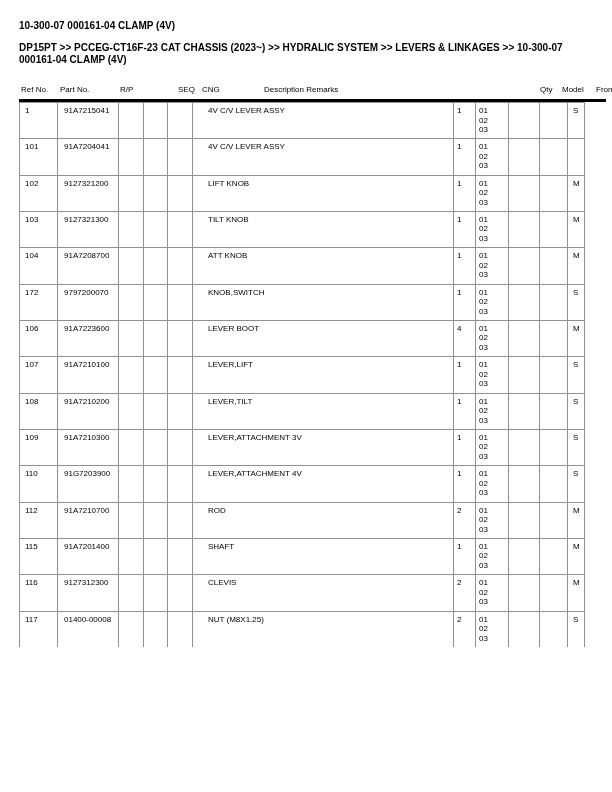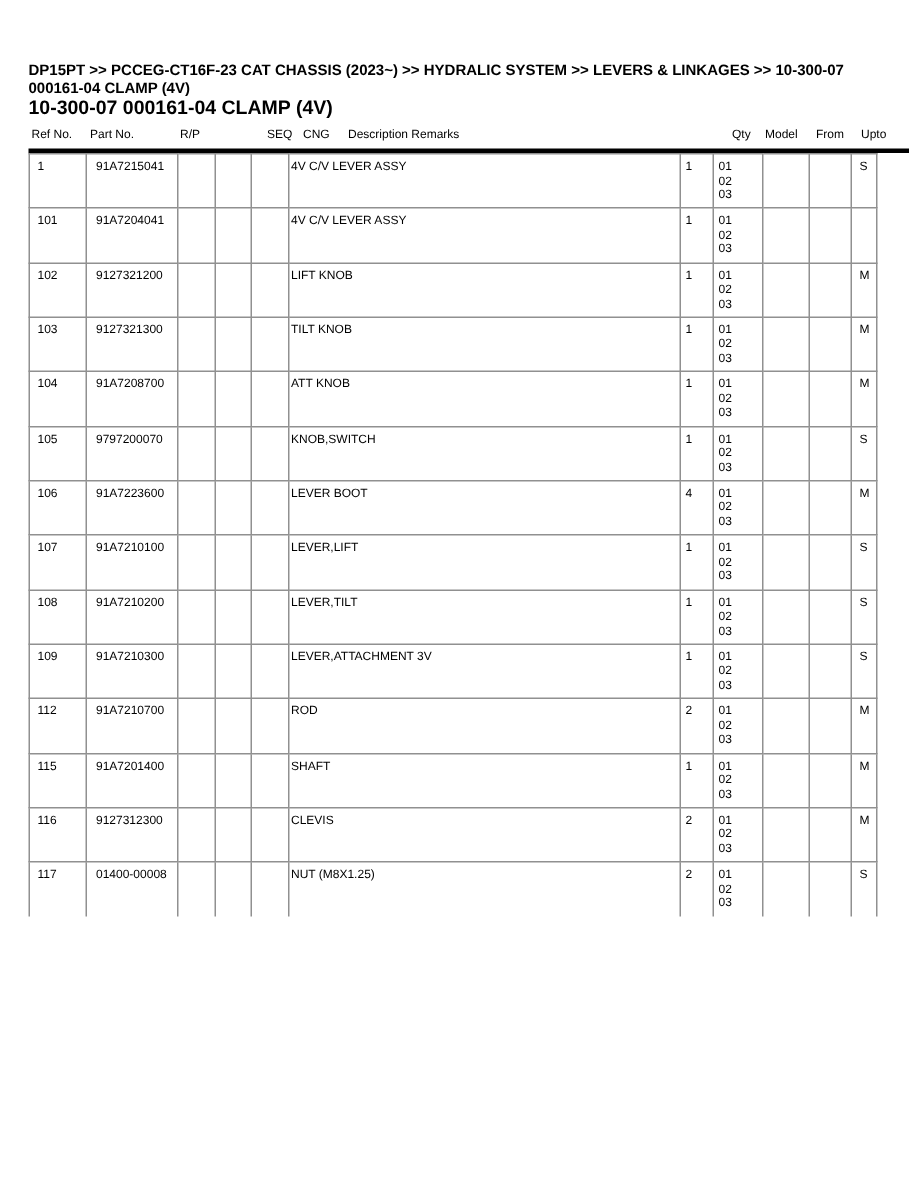--- a/index.html
+++ b/index.html
@@ -6,40 +6,39 @@
   body {
     width: 612px; height: 792px;
     background: #ffffff;
     position: relative;
     font-family: "Liberation Sans", sans-serif;
     color: #000000;
     overflow: hidden;
   }
   .page-title {
     position: absolute; left: 19px; top: 20px;
-    font-size: 13px; font-weight: bold; line-height: 11px;
+    font-size: 10px; font-weight: bold; line-height: 11px;
     white-space: nowrap;
-    margin-top: 46px;
   }
   .breadcrumb {
     position: absolute; left: 19px; top: 42px; width: 578px;
     font-size: 10px; font-weight: bold; line-height: 12px;
   }
   .col-headers {
     position: absolute; left: 19px; top: 85px;
     display: flex; font-size: 8px; font-weight: normal; line-height: 10px;
   }
   .col-headers span { flex: none; box-sizing: border-box; padding-left: 2px; white-space: nowrap; overflow: visible; }
   .col-headers span:nth-child(1)  { width: 38px; }
   .col-headers span:nth-child(2)  { width: 61px; padding-left: 3px; }
   .col-headers span:nth-child(3)  { width: 25px; }
   .col-headers span:nth-child(4)  { width: 24px; margin-left: 33px; }
   .col-headers span:nth-child(5)  { width: 25px; }
-  .col-headers span:nth-child(6)  { width: 261px; padding-left: 7px; }
-  .col-headers span:nth-child(7)  { width: 22px; }
+  .col-headers span:nth-child(6)  { width: 261px; padding-left: 7px; margin-left: 32px; }
+  .col-headers span:nth-child(7)  { width: 22px; margin-left: 20px; }
   .col-headers span:nth-child(8)  { width: 33px; }
   .col-headers span:nth-child(9)  { width: 31px; padding-left: 3px; }
   .col-headers span:nth-child(10) { width: 28px; }
   .col-headers span:nth-child(11) { width: 17px; padding-left: 12px; }
   .header-rule {
     position: absolute; left: 19px; top: 99px;
     width: 587px; height: 2.5px; background: #000000;
   }
   table.parts {
     position: absolute; left: 19px; top: 102px;
@@ -60,21 +59,21 @@
   table.parts col.c11 { width: 17px; }
   table.parts tr { height: 36.33px; }
   table.parts td {
     border: 1px solid #909090;
     vertical-align: top;
     padding: 3px 2px 0 5px;
     overflow: hidden;
     white-space: nowrap;
   }
   table.parts td[data-col="part_no"]     { padding-left: 6px; }
-  table.parts td[data-col="description"] { padding-left: 1px; }
+  table.parts td[data-col="description"] { padding-left: 15px; }
   table.parts td[data-col="qty"]         { padding-left: 3px; }
   table.parts td[data-col="model"]       { padding-left: 3px; white-space: pre-line; }
   table.parts tr:last-child td { border-bottom: none; }
 </style>
 </head>
 <body>
 
 <div class="page-title">10-300-07 000161-04 CLAMP (4V)</div>
 
 <div class="breadcrumb">DP15PT &gt;&gt; PCCEG-CT16F-23 CAT CHASSIS (2023~) &gt;&gt; HYDRALIC SYSTEM &gt;&gt; LEVERS &amp; LINKAGES &gt;&gt; 10-300-07 000161-04 CLAMP (4V)</div>
@@ -179,21 +178,21 @@
     <td data-col="description">ATT KNOB</td>
     <td data-col="qty">1</td>
     <td data-col="model">01
 02
 03</td>
     <td data-col="from"></td>
     <td data-col="upto"></td>
     <td data-col="mr">M</td>
   </tr>
       <tr>
-    <td data-col="ref_no">105</td>
+    <td data-col="ref_no">172</td>
     <td data-col="part_no">9797200070</td>
     <td data-col="rp"></td>
     <td data-col="seq"></td>
     <td data-col="cng"></td>
     <td data-col="description">KNOB,SWITCH</td>
     <td data-col="qty">1</td>
     <td data-col="model">01
 02
 03</td>
     <td data-col="from"></td>
@@ -254,20 +253,35 @@
     <td data-col="description">LEVER,ATTACHMENT 3V</td>
     <td data-col="qty">1</td>
     <td data-col="model">01
 02
 03</td>
     <td data-col="from"></td>
     <td data-col="upto"></td>
     <td data-col="mr">S</td>
   </tr>
       <tr>
+    <td data-col="ref_no">110</td>
+    <td data-col="part_no">91G7203900</td>
+    <td data-col="rp"></td>
+    <td data-col="seq"></td>
+    <td data-col="cng"></td>
+    <td data-col="description">LEVER,ATTACHMENT 4V</td>
+    <td data-col="qty">1</td>
+    <td data-col="model">01
+02
+03</td>
+    <td data-col="from"></td>
+    <td data-col="upto"></td>
+    <td data-col="mr">S</td>
+  </tr>
+      <tr>
     <td data-col="ref_no">112</td>
     <td data-col="part_no">91A7210700</td>
     <td data-col="rp"></td>
     <td data-col="seq"></td>
     <td data-col="cng"></td>
     <td data-col="description">ROD</td>
     <td data-col="qty">2</td>
     <td data-col="model">01
 02
 03</td>

